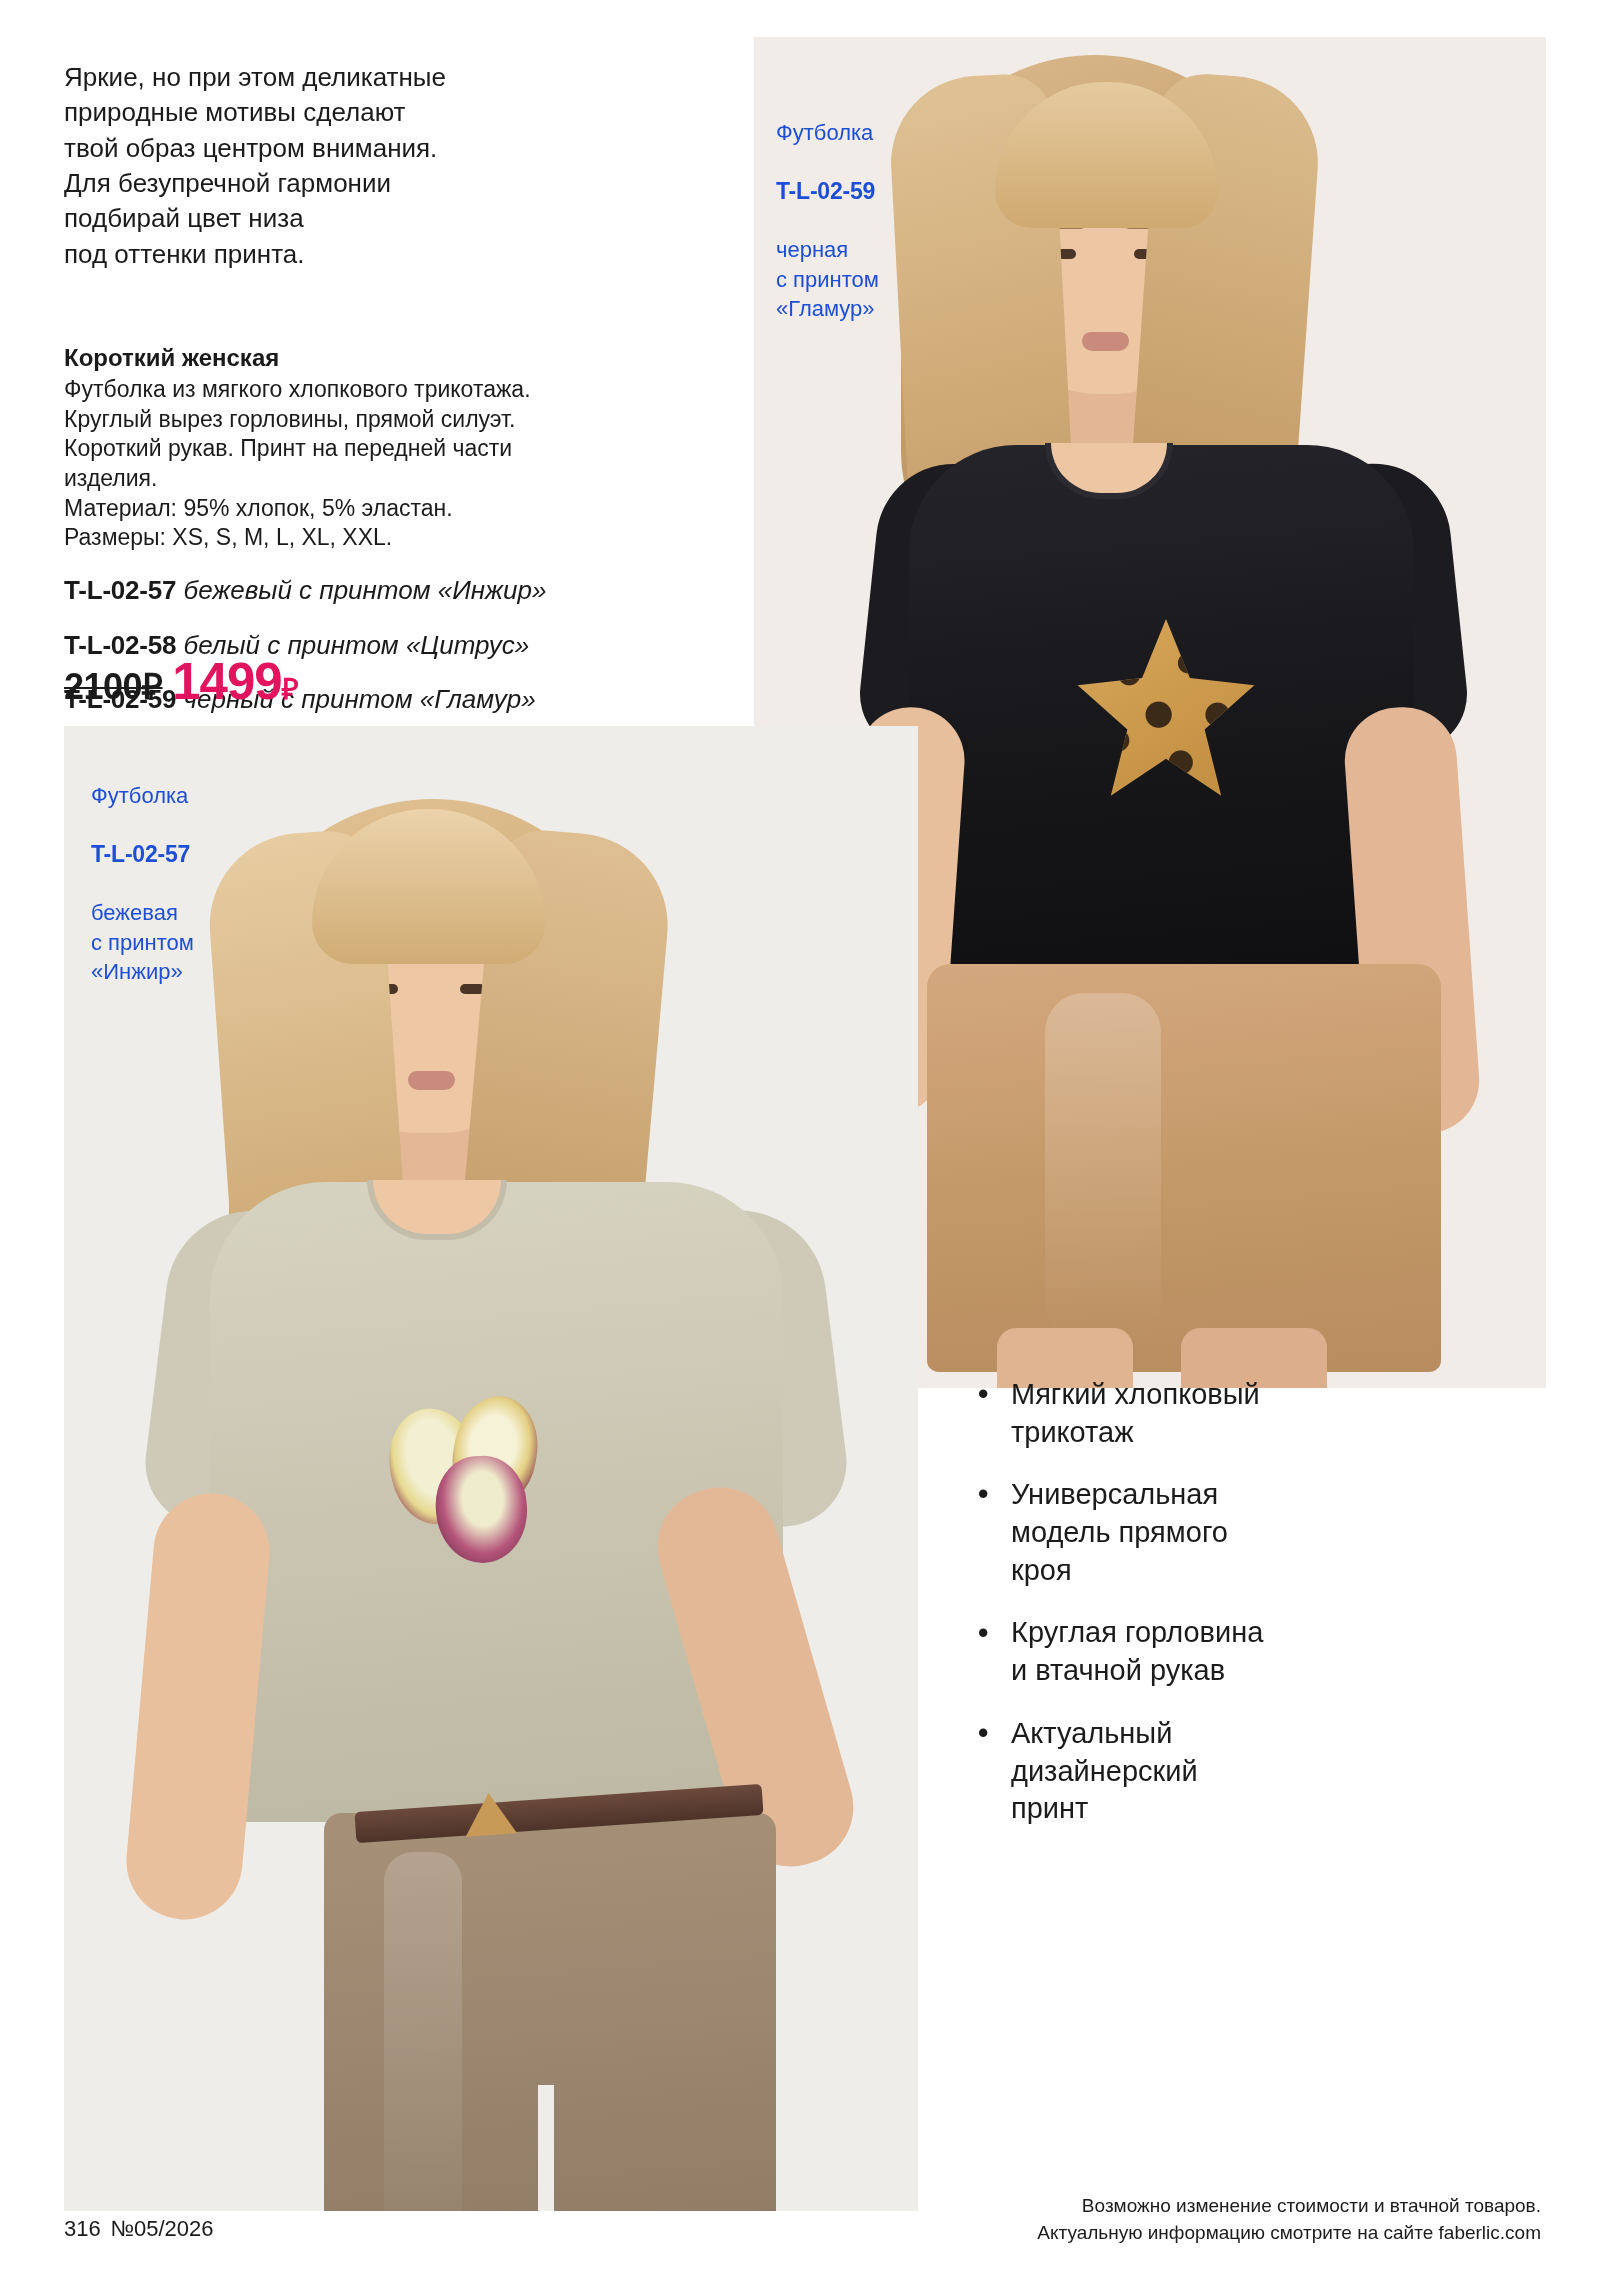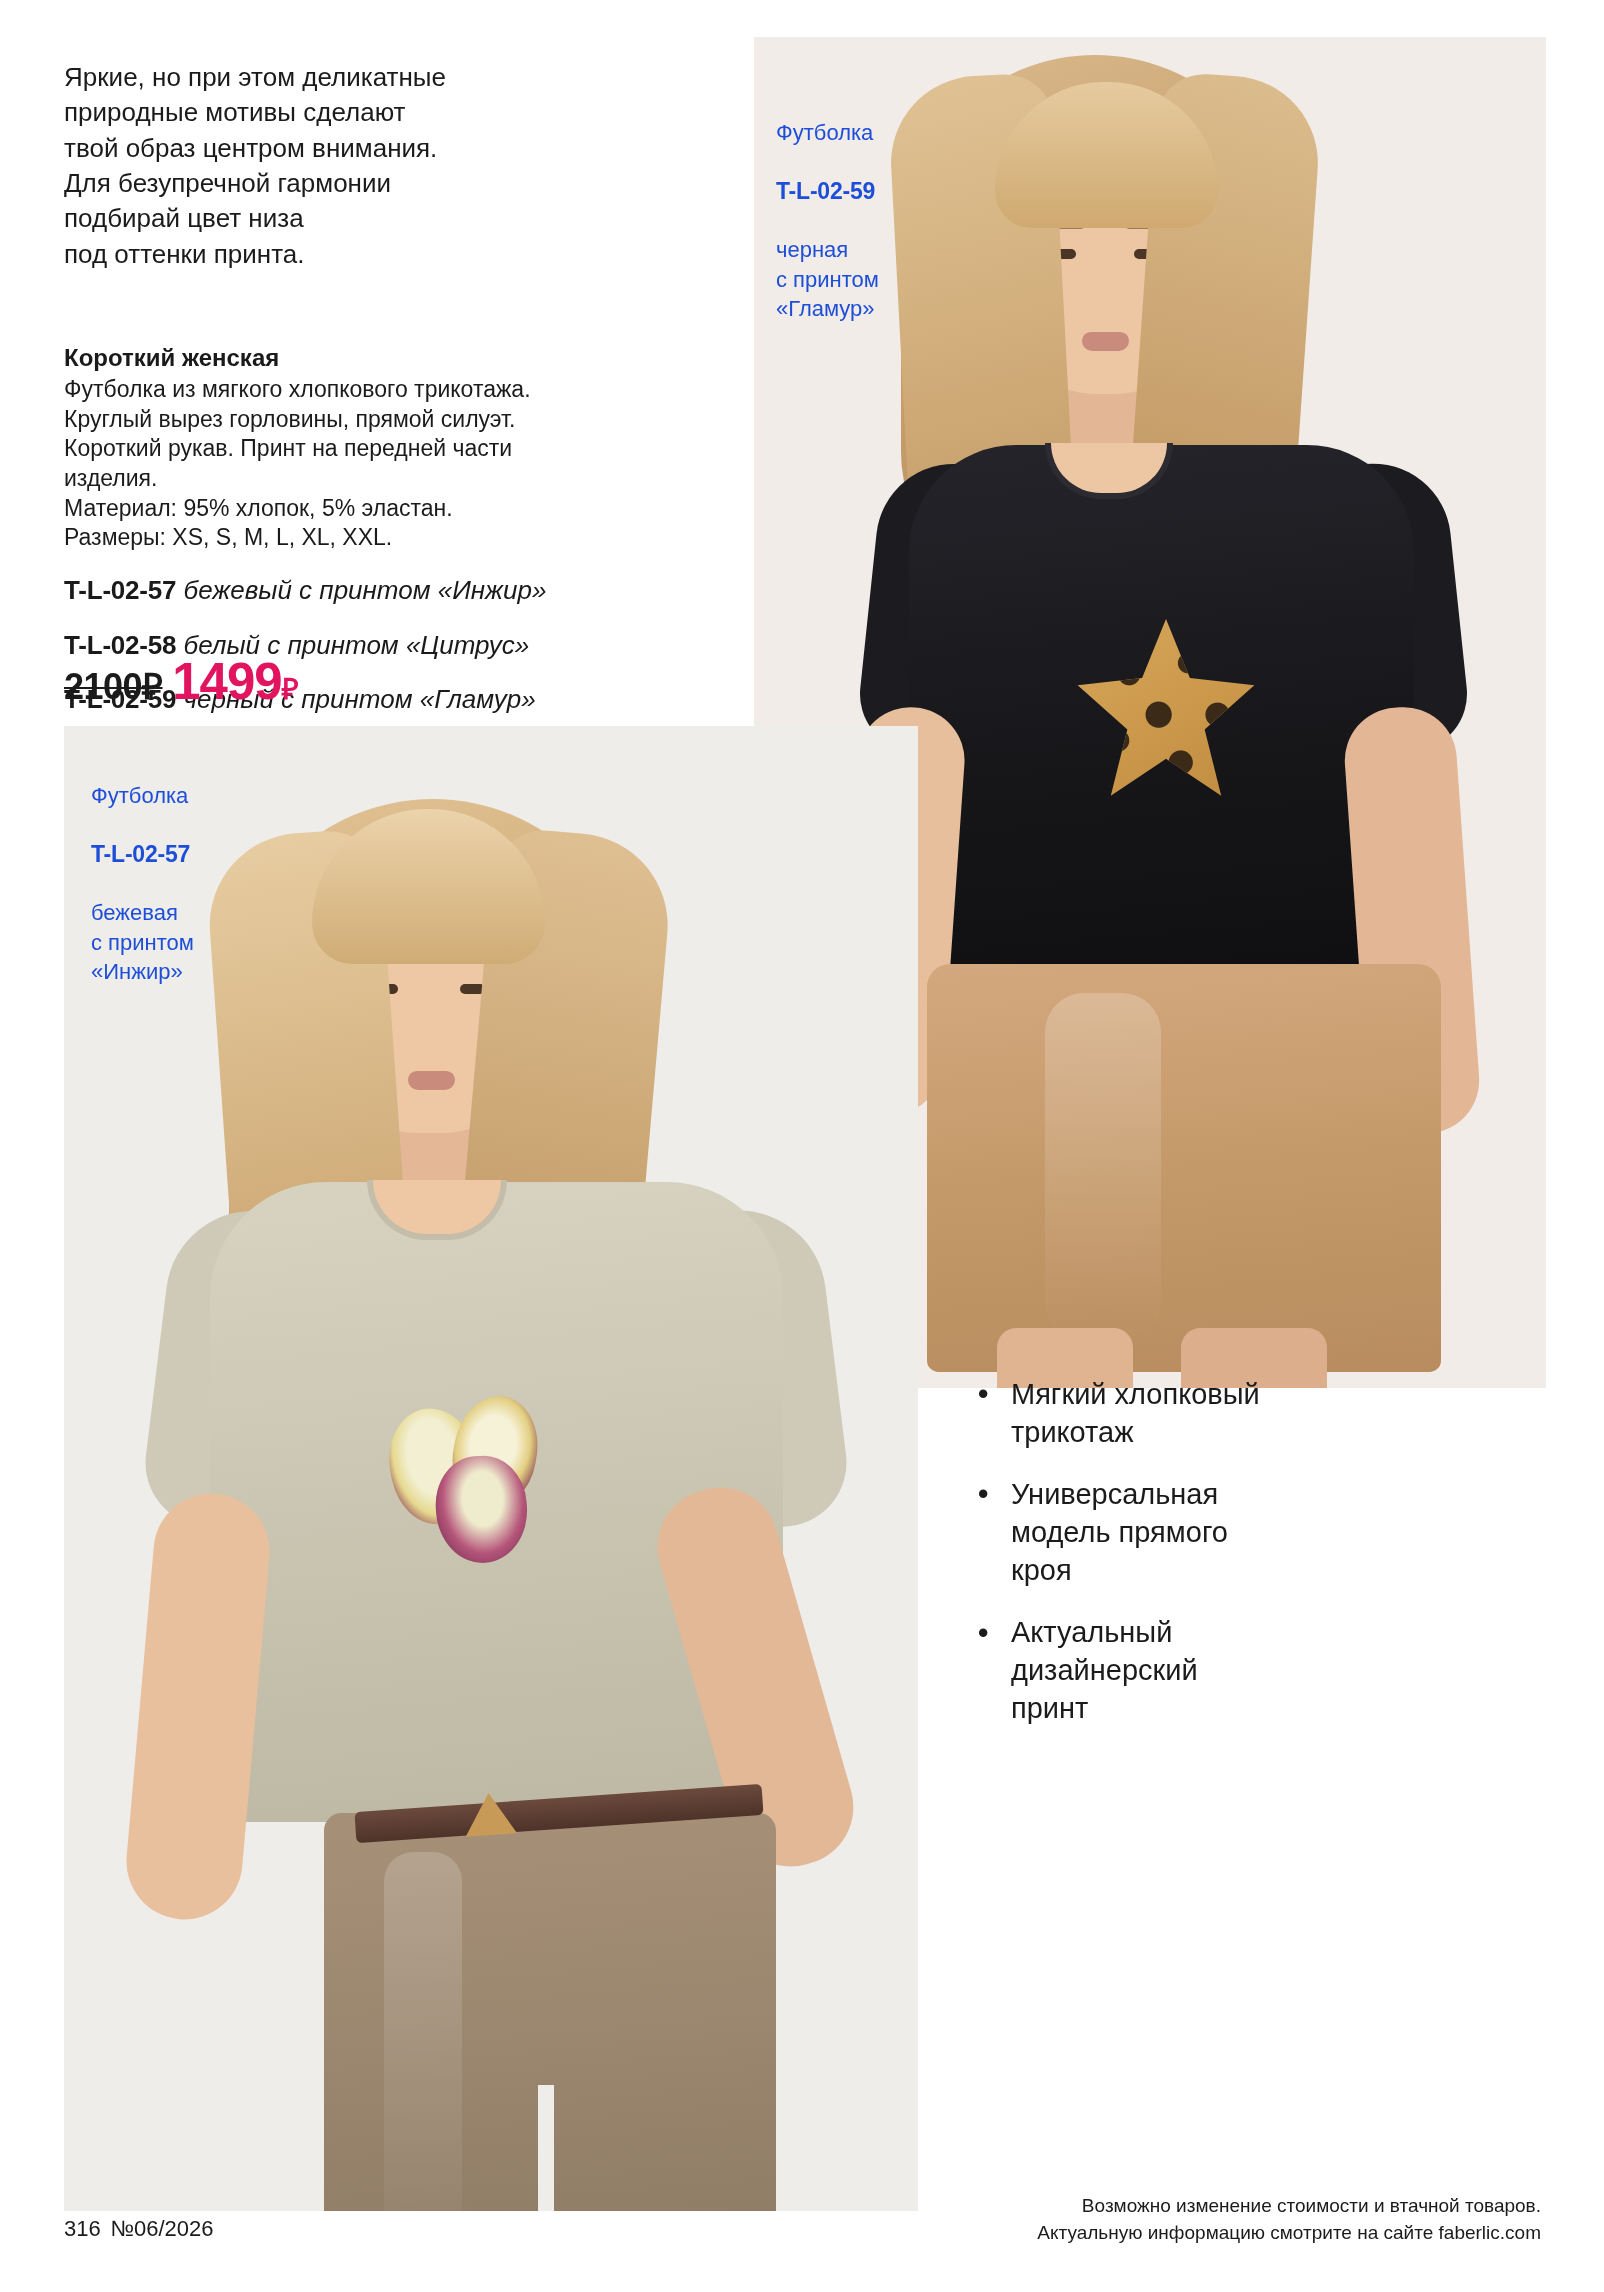--- a/index.html
+++ b/index.html
@@ -487,25 +487,27 @@
 с принтом
 «Инжир»</div>
   </div>
 
   <div class="features">
     <div class="feature">Мягкий хлопковый
 трикотаж</div>
     <div class="feature">Универсальная
 модель прямого
 кроя</div>
+    <div class="feature">Круглая горловина
+и втачной рукав</div>
     <div class="feature">Актуальный
 дизайнерский
 принт</div>
   </div>
 
   <div class="footer-left">
-    <span class="pg">316</span><span>№06/2026</span>
+    <span class="pg">316</span><span>№05/2026</span>
   </div>
   <div class="footer-right">Возможно изменение стоимости и втачной товаров.
 Актуальную информацию смотрите на сайте faberlic.com</div>
 
 </div>
 
 
 </body></html>

